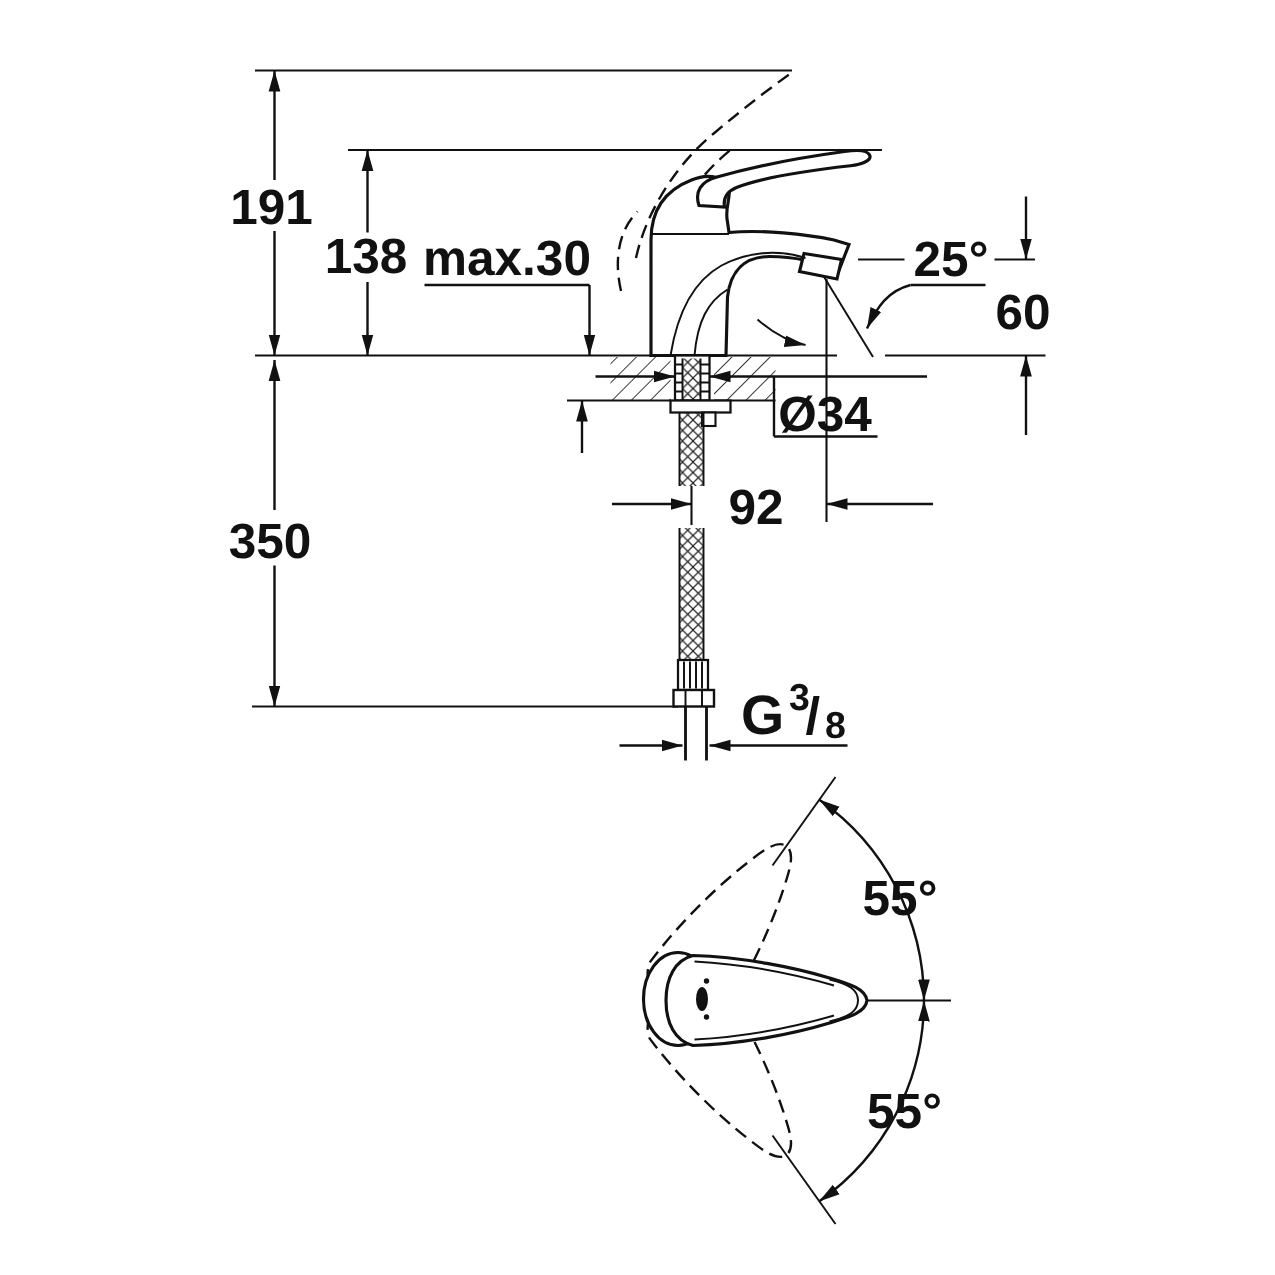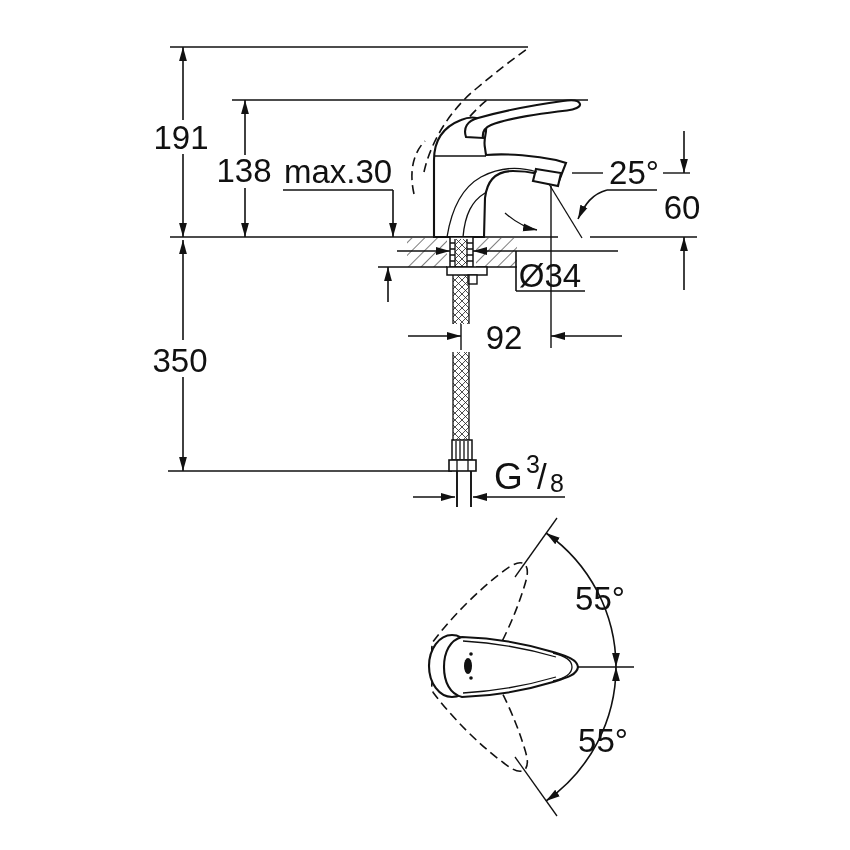--- a/index.html
+++ b/index.html
@@ -1,16 +1,16 @@
 <!DOCTYPE html>
 <html><head>
 <meta charset="utf-8">
 <style>
   html,body{margin:0;padding:0;background:#ffffff;}
-  .stage{width:850px;height:850px;position:relative;background:#fff;overflow:hidden;}
+  .stage{width:850px;height:850px;position:relative;background:#fff;overflow:hidden;font-weight:bold;}
   svg{display:block;}
   text{font-family:"Liberation Sans","DejaVu Sans",sans-serif;fill:#111;}
   .dimtxt{font-size:33px;}
   .dimtxt-sm{font-size:25px;}
   .thin{stroke:#111;stroke-width:1.4;fill:none;}
   .dim{stroke:#111;stroke-width:1.6;fill:none;}
   .obj{stroke:#111;stroke-width:2.1;fill:#fff;}
   .objline{stroke:#111;stroke-width:1.9;fill:none;}
   .inner{stroke:#111;stroke-width:1.3;fill:none;}
   .dash{stroke:#111;stroke-width:1.6;fill:none;stroke-dasharray:9 5;}

